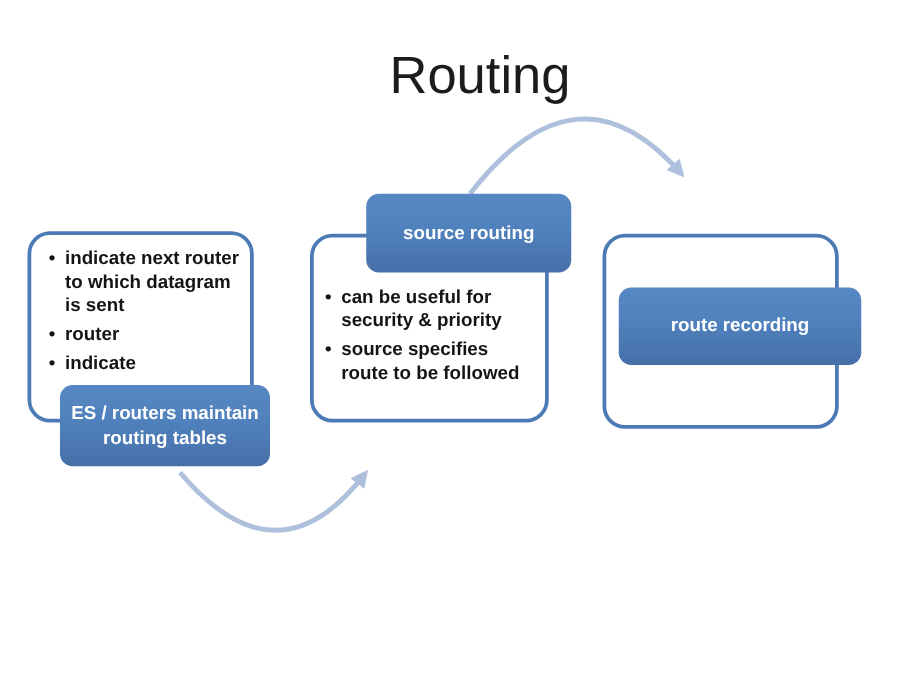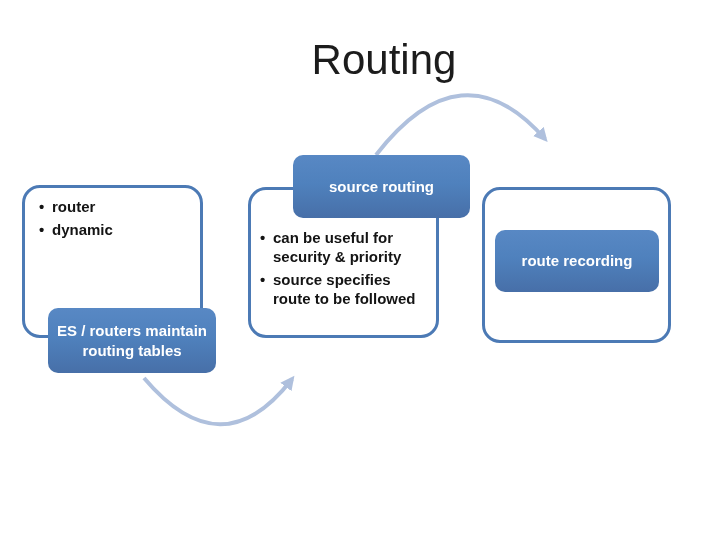--- a/index.html
+++ b/index.html
@@ -71,44 +71,45 @@
     font-weight: 600;
     text-align: center;
     display: flex;
     align-items: center;
     justify-content: center;
     box-sizing: border-box;
     z-index: 3;
     line-height: 20px;
   }
   .fill-es     { left: 48px;  top: 308px; width: 168px; height: 65px; padding: 0 8px; }
-  .fill-source { left: 293px; top: 155px; width: 177px; height: 63px; }
-  .fill-route  { left: 495px; top: 230px; width: 164px; height: 62px; }
+  .fill-source { left: 293px; top: 155px; width: 164px; height: 63px; }
+  .fill-route  { left: 495px; top: 230px; width: 194px; height: 62px; }
 </style>
 </head>
 <body>
 
 <div class="slide">
 
   <div class="slide-title">Routing</div>
 
   <svg class="arrow-layer" viewBox="0 0 720 540" xmlns="http://www.w3.org/2000/svg">
     <defs>
       <marker id="ah" markerUnits="userSpaceOnUse" markerWidth="16" markerHeight="16" refX="10" refY="7" orient="auto">
         <path d="M0,0 L14,7 L0,14 Z" fill="#afc0dd"></path>
       </marker>
     </defs>
     <path d="M 376 155 Q 462 44 545 139" fill="none" stroke="#afc0dd" stroke-width="4" marker-end="url(#ah)"></path>
     <path d="M 144 378 Q 222 470 292 379" fill="none" stroke="#afc0dd" stroke-width="4" marker-end="url(#ah)"></path>
   </svg>
 
   <div class="outline-box box-left">
     <ul class="bullet-list">
+      <li>indicate next router to which datagram is sent</li>
       <li>router</li>
-      <li>dynamic</li>
+      <li>indicate</li>
     </ul>
   </div>
 
   <div class="fill-box fill-es">
     <span>ES / routers maintain routing tables</span>
   </div>
 
   <div class="outline-box box-middle">
     <ul class="bullet-list">
       <li>can be useful for security &amp; priority</li>

